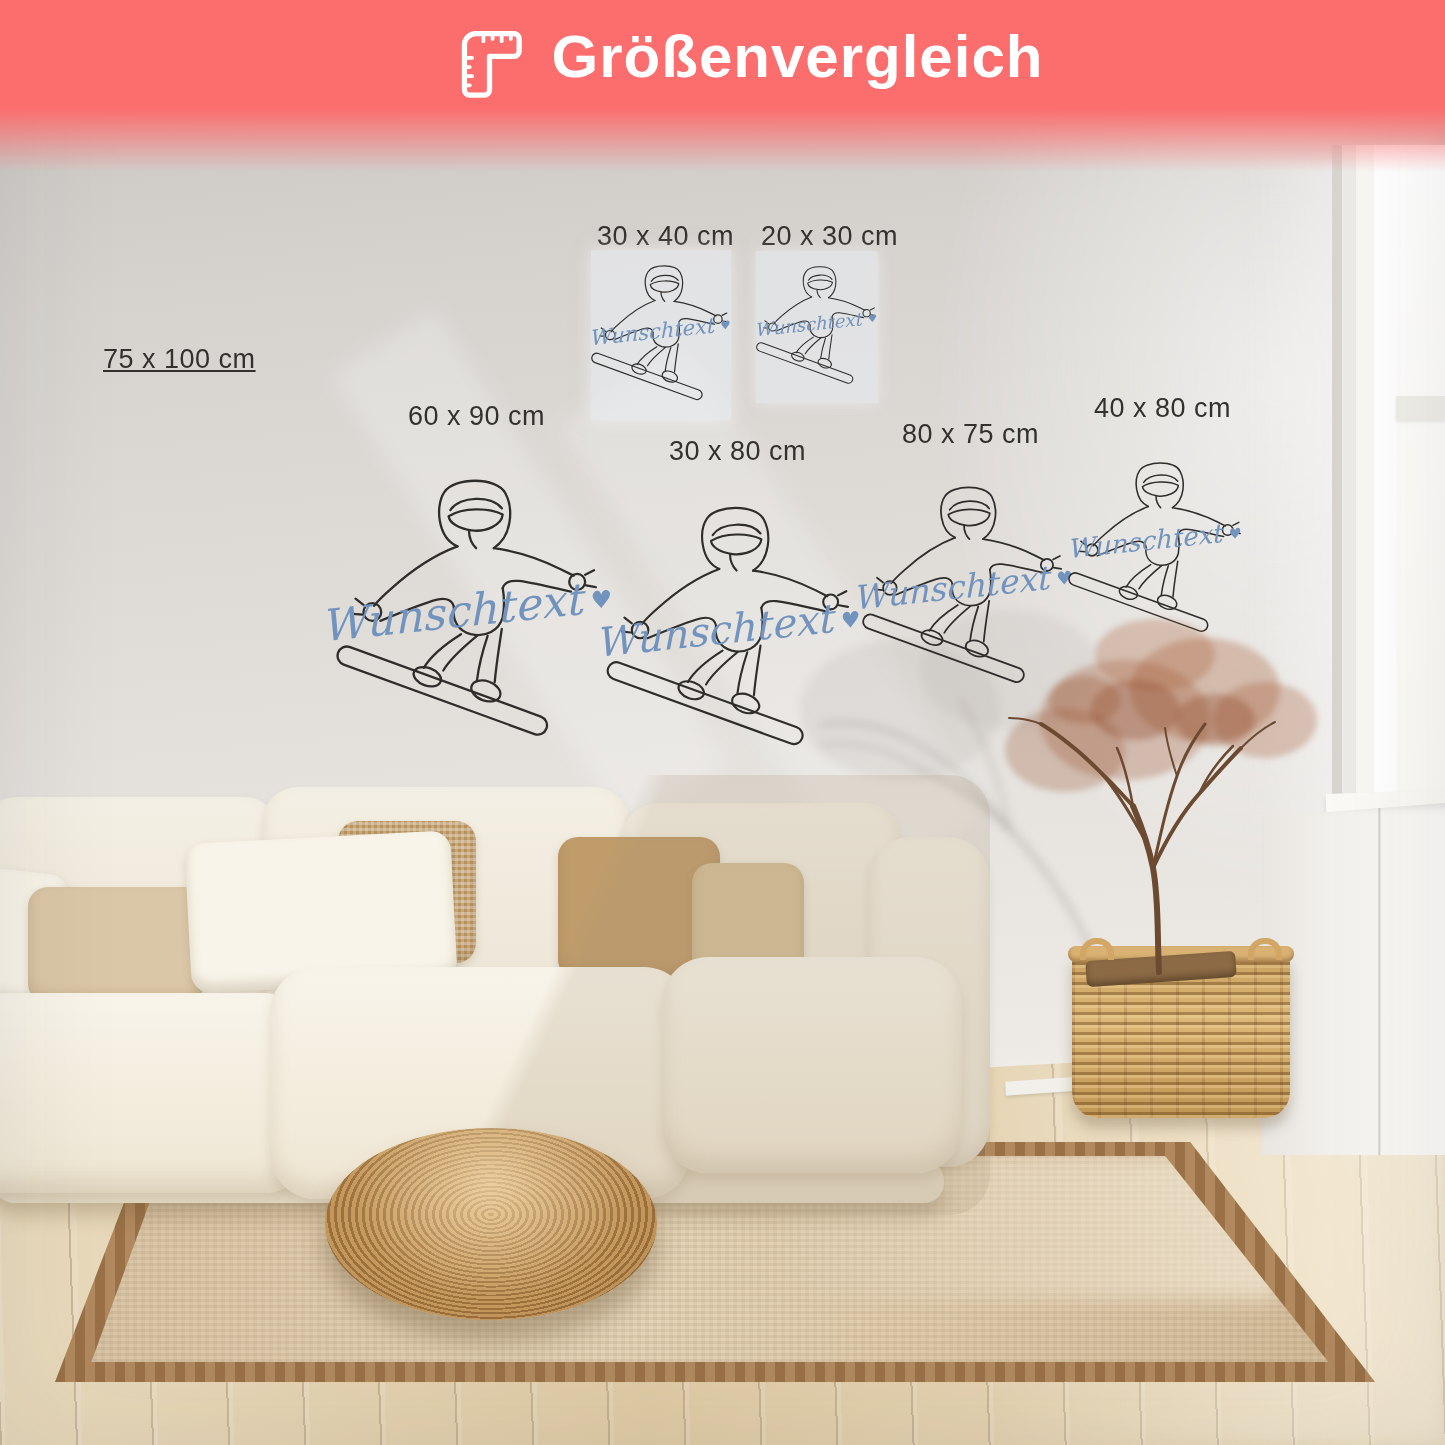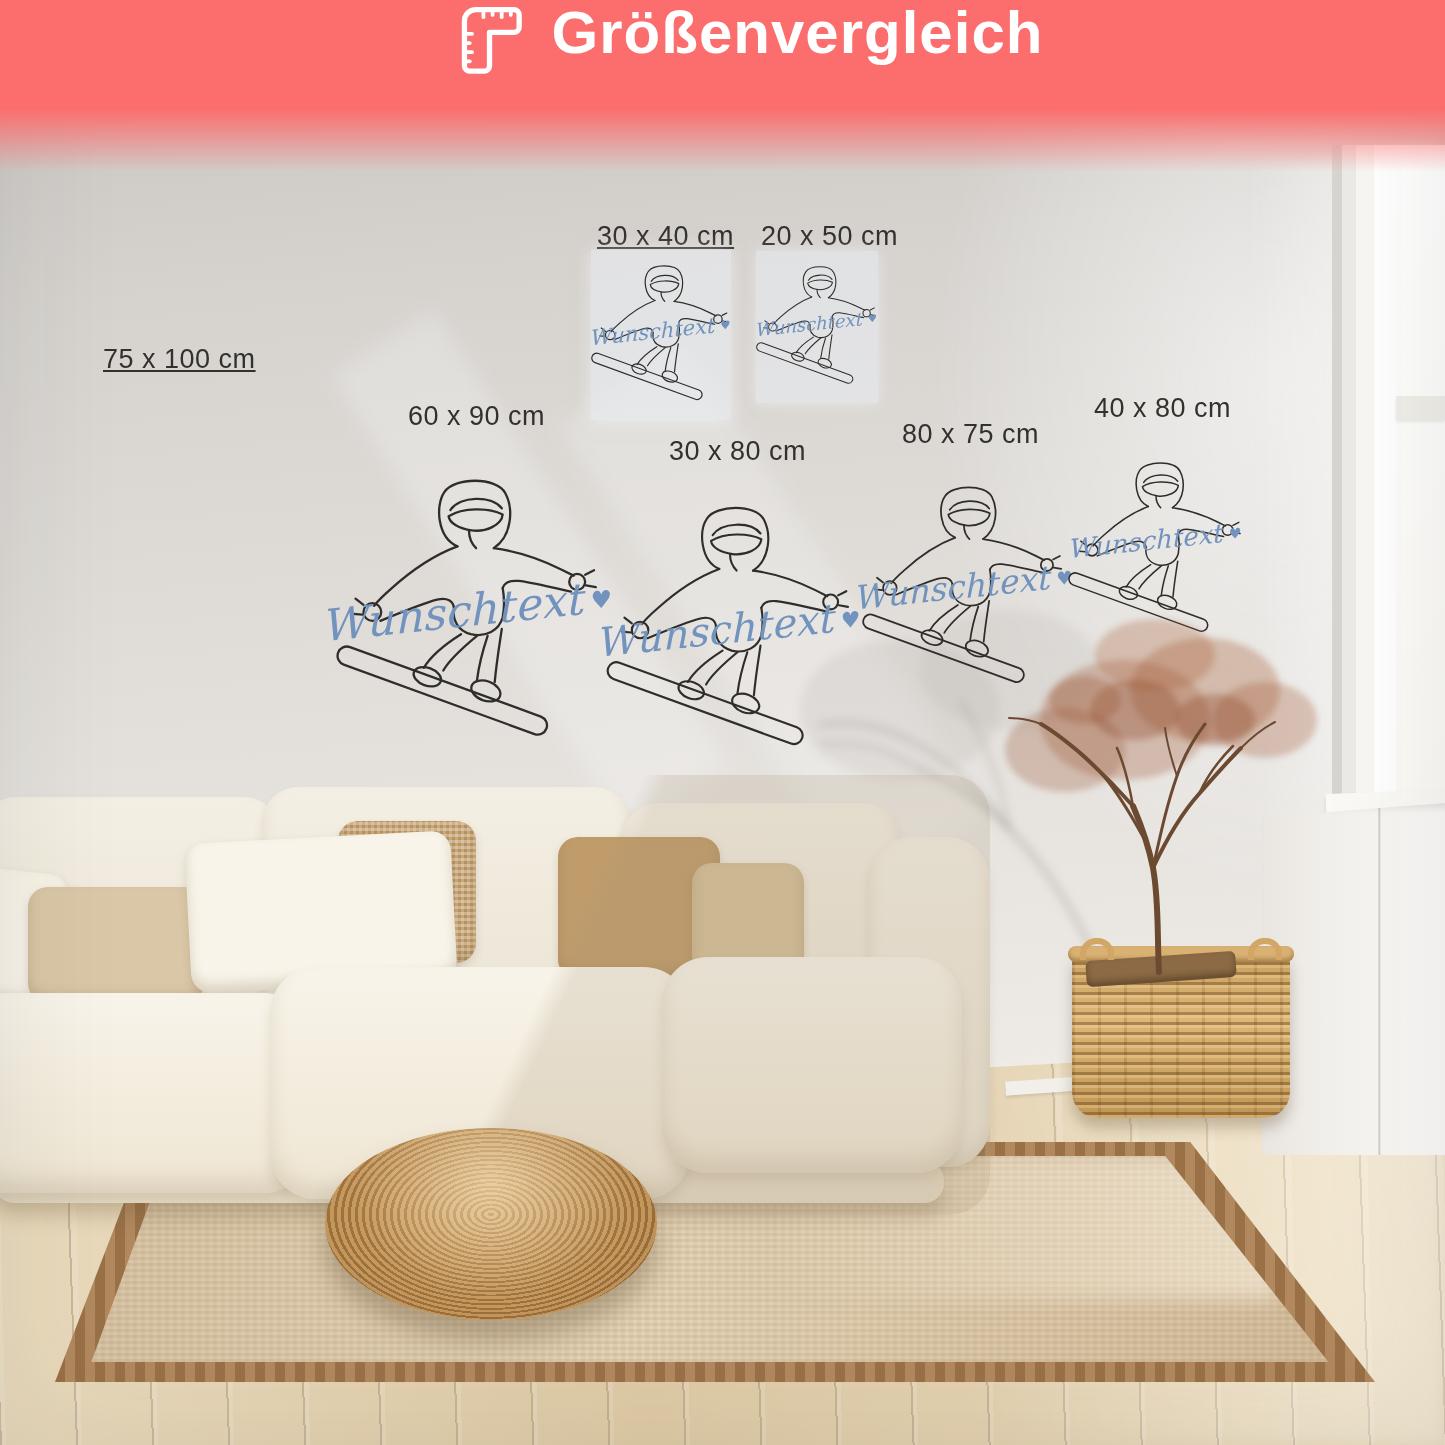--- a/index.html
+++ b/index.html
@@ -16,30 +16,30 @@
     background:radial-gradient(ellipse at 70% 30%,rgba(255,255,255,.55),rgba(255,255,255,0) 62%);
     filter:blur(10px);}
   .sun-patch{background:rgba(255,255,255,.22);filter:blur(10px);z-index:2;transform:rotate(-33deg);}
   .sun-patch.p1{left:470px;top:300px;width:120px;height:540px;}
   .sun-patch.p2{left:700px;top:340px;width:150px;height:560px;opacity:.9;}
   .tree-shadow{left:780px;top:560px;width:400px;height:460px;z-index:2;opacity:.5;filter:blur(5px);}
 
   
   .banner{left:0;top:0;width:1445px;height:178px;z-index:50;
     background:linear-gradient(180deg,#FC6D6D 0px,#FC6D6D 108px,rgba(252,109,109,0) 172px);}
-  .banner-inner{display:flex;align-items:flex-start;justify-content:center;gap:26px;margin-left:48px;}
+  .banner-inner{display:flex;align-items:flex-start;justify-content:center;gap:26px;padding-top:24px;margin-left:48px;}
   .banner-title{margin:0;font-size:60px;font-weight:600;letter-spacing:1px;color:#FFFFFF;line-height:1.1;}
   .ruler-svg{display:block;margin-top:2px;}
 
   
   .posters{inset:0;z-index:6;}
   .lbl{position:absolute;font-size:27px;font-weight:500;line-height:1;color:#33312E;
        letter-spacing:.5px;white-space:nowrap;}
   .lbl-75x100{left:103px;top:346px;text-decoration:underline;}
-  .lbl-30x40 {left:597px;top:223px;text-decoration:underline;}
+  .lbl-30x40 {left:597px;top:223px;}
   .lbl-20x30 {left:761px;top:223px;}
   .lbl-60x90 {left:408px;top:403px;text-align:center;}
   .lbl-60x80 {left:669px;top:438px;}
   .lbl-50x75 {left:902px;top:421px;}
   .lbl-40x60 {left:1094px;top:395px;}
 
   .poster{position:absolute;margin:0;}
   .p-30x40{left:591px;top:250px;width:140px;height:170px;background:rgba(233,236,242,.6);
            box-shadow:0 0 16px rgba(250,250,252,.5);}
   .p-20x30{left:756px;top:251px;width:122px;height:152px;background:rgba(233,236,242,.55);
@@ -256,21 +256,21 @@
       <path d="M158,206 C154,184 150,166 142,148" stroke-width="2.5"></path>
       <path d="M202,176 C196,158 192,144 190,128" stroke-width="2"></path>
       <path d="M266,148 C276,138 288,128 300,122" stroke-width="2"></path>
       <path d="M66,124 C56,120 44,118 34,118" stroke-width="2"></path>
     </g>
   </svg>
 
   <div class="abs posters">
     <div class="lbl lbl-75x100">75 x 100 cm</div>
     <div class="lbl lbl-30x40">30 x 40 cm</div>
-    <div class="lbl lbl-20x30">20 x 50 cm</div>
+    <div class="lbl lbl-20x30">20 x 30 cm</div>
     <div class="lbl lbl-60x90">60 x 90 cm</div>
     <div class="lbl lbl-60x80">30 x 80 cm</div>
     <div class="lbl lbl-50x75">80 x 75 cm</div>
     <div class="lbl lbl-40x60">40 x 80 cm</div>
 
     <figure class="poster p-30x40">
       <svg class="art" viewBox="0 0 300 320">
           <use href="#snowboarder"></use>
         </svg>
       <figcaption class="wunsch"><span>Wunschtext</span><span class="heart">♥</span></figcaption>

